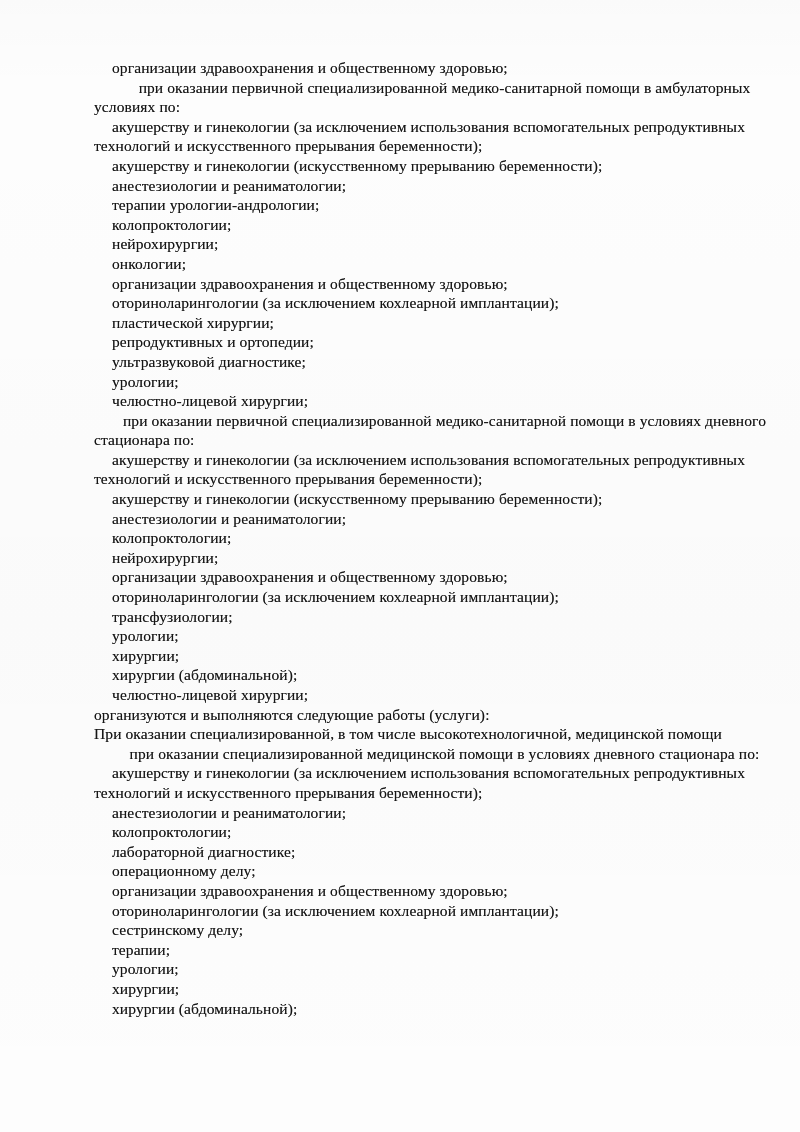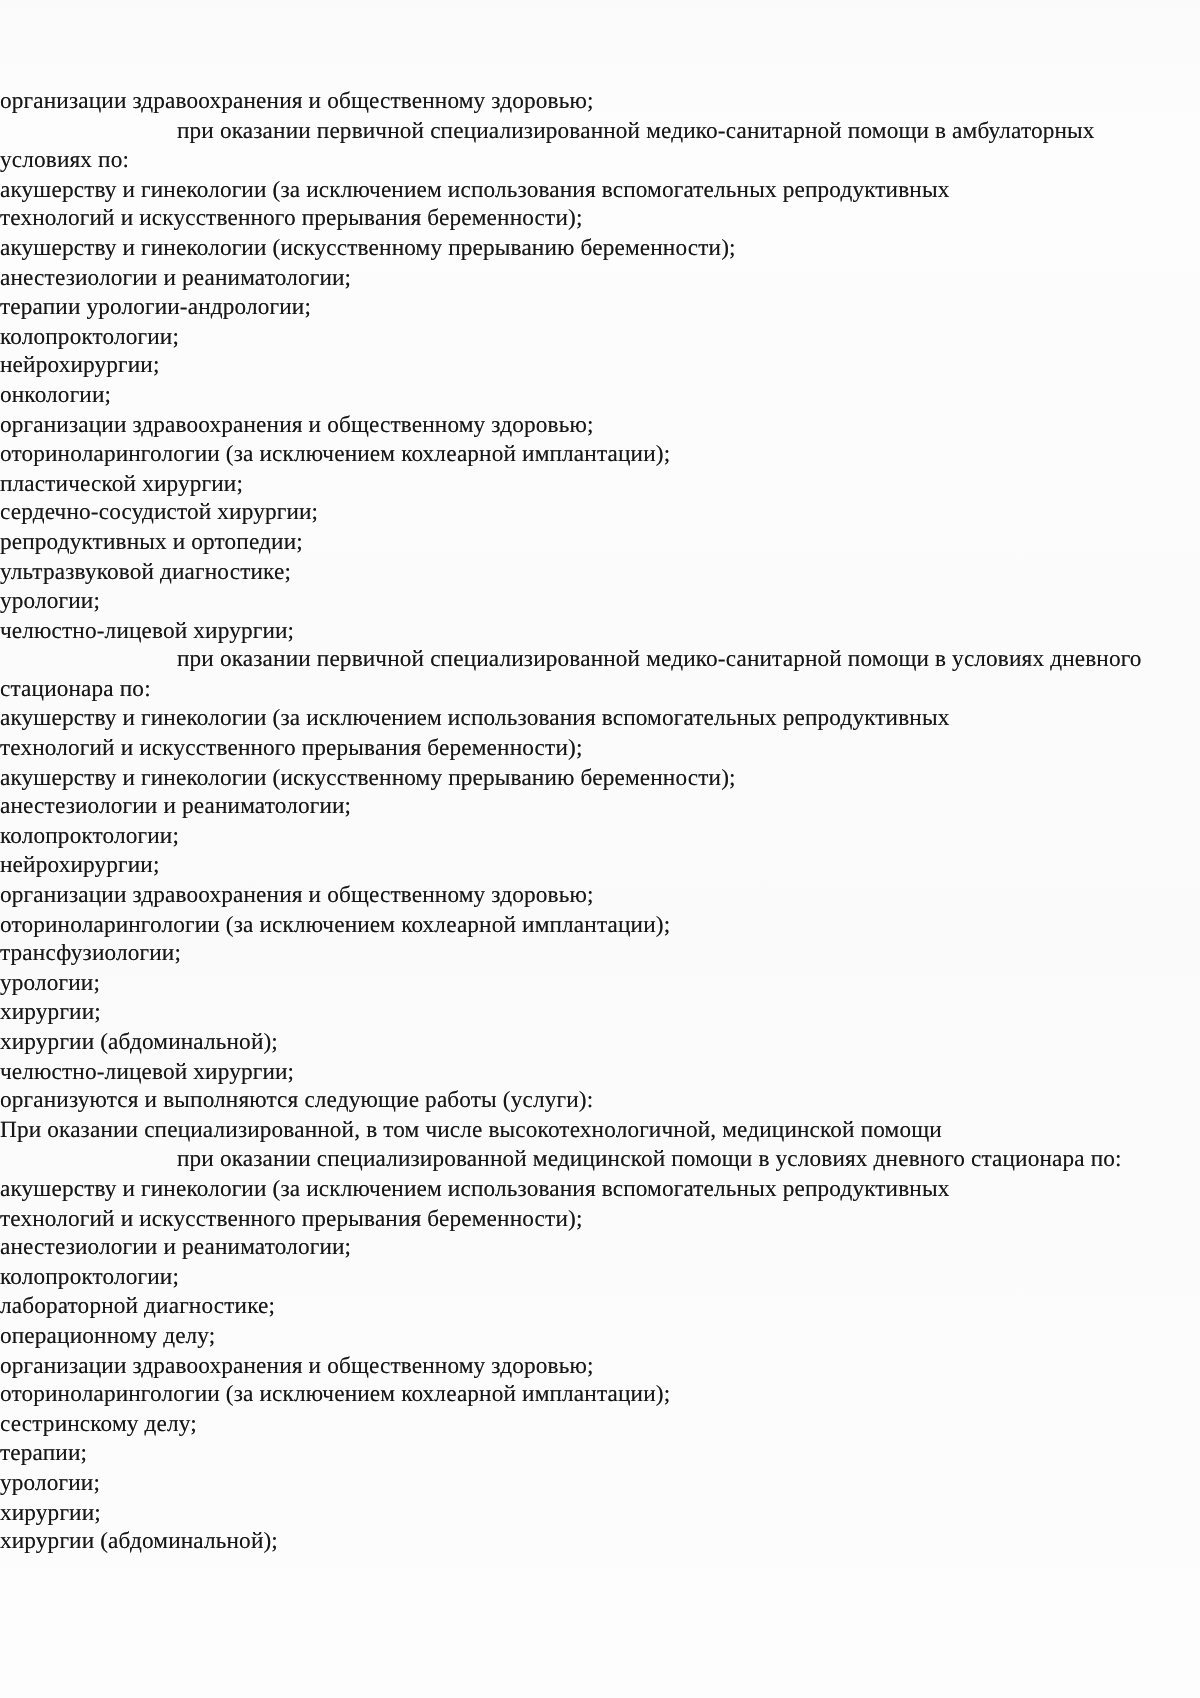--- a/index.html
+++ b/index.html
@@ -29,44 +29,43 @@
     color: #161616;
     -webkit-font-smoothing: antialiased;
   }
   .line {
     height: 19.6px;
     line-height: 19.6px;
     white-space: nowrap;
     letter-spacing: 0.1px;
     text-shadow: 0 0 0.4px rgba(20,20,20,0.55);
   }
-  .indent-0 { }
-  .indent-1 { padding-left: 118px; }
-  .indent-2 { }
+  .indent-0 { padding-left: 94px; }
+  .indent-1 { padding-left: 89px; text-align: center; }
+  .indent-2 { padding-left: 112px; }
 </style>
 </head>
 <body>
 
 <div class="page">
   <div>
       <div class="line indent-2">организации здравоохранения и общественному здоровью;</div>
       <div class="line indent-1">при оказании первичной специализированной медико-санитарной помощи в амбулаторных</div>
       <div class="line indent-0">условиях по:</div>
       <div class="line indent-2">акушерству и гинекологии (за исключением использования вспомогательных репродуктивных</div>
       <div class="line indent-0">технологий и искусственного прерывания беременности);</div>
       <div class="line indent-2">акушерству и гинекологии (искусственному прерыванию беременности);</div>
       <div class="line indent-2">анестезиологии и реаниматологии;</div>
       <div class="line indent-2">терапии урологии-андрологии;</div>
       <div class="line indent-2">колопроктологии;</div>
       <div class="line indent-2">нейрохирургии;</div>
       <div class="line indent-2">онкологии;</div>
       <div class="line indent-2">организации здравоохранения и общественному здоровью;</div>
       <div class="line indent-2">оториноларингологии (за исключением кохлеарной имплантации);</div>
       <div class="line indent-2">пластической хирургии;</div>
-      <div class="line indent-2">сердечно-сосудистой хирургии;</div>
       <div class="line indent-2">репродуктивных и ортопедии;</div>
       <div class="line indent-2">ультразвуковой диагностике;</div>
       <div class="line indent-2">урологии;</div>
       <div class="line indent-2">челюстно-лицевой хирургии;</div>
       <div class="line indent-1">при оказании первичной специализированной медико-санитарной помощи в условиях дневного</div>
       <div class="line indent-0">стационара по:</div>
       <div class="line indent-2">акушерству и гинекологии (за исключением использования вспомогательных репродуктивных</div>
       <div class="line indent-0">технологий и искусственного прерывания беременности);</div>
       <div class="line indent-2">акушерству и гинекологии (искусственному прерыванию беременности);</div>
       <div class="line indent-2">анестезиологии и реаниматологии;</div>

